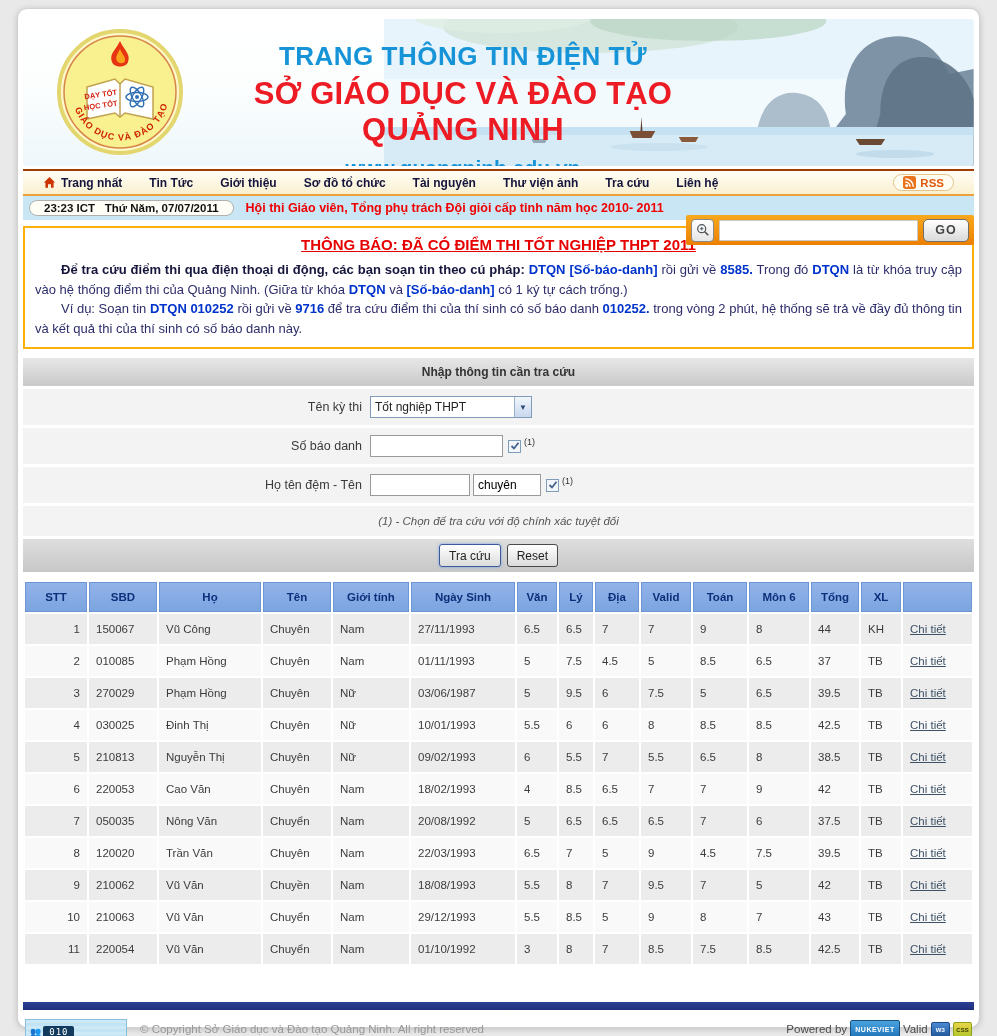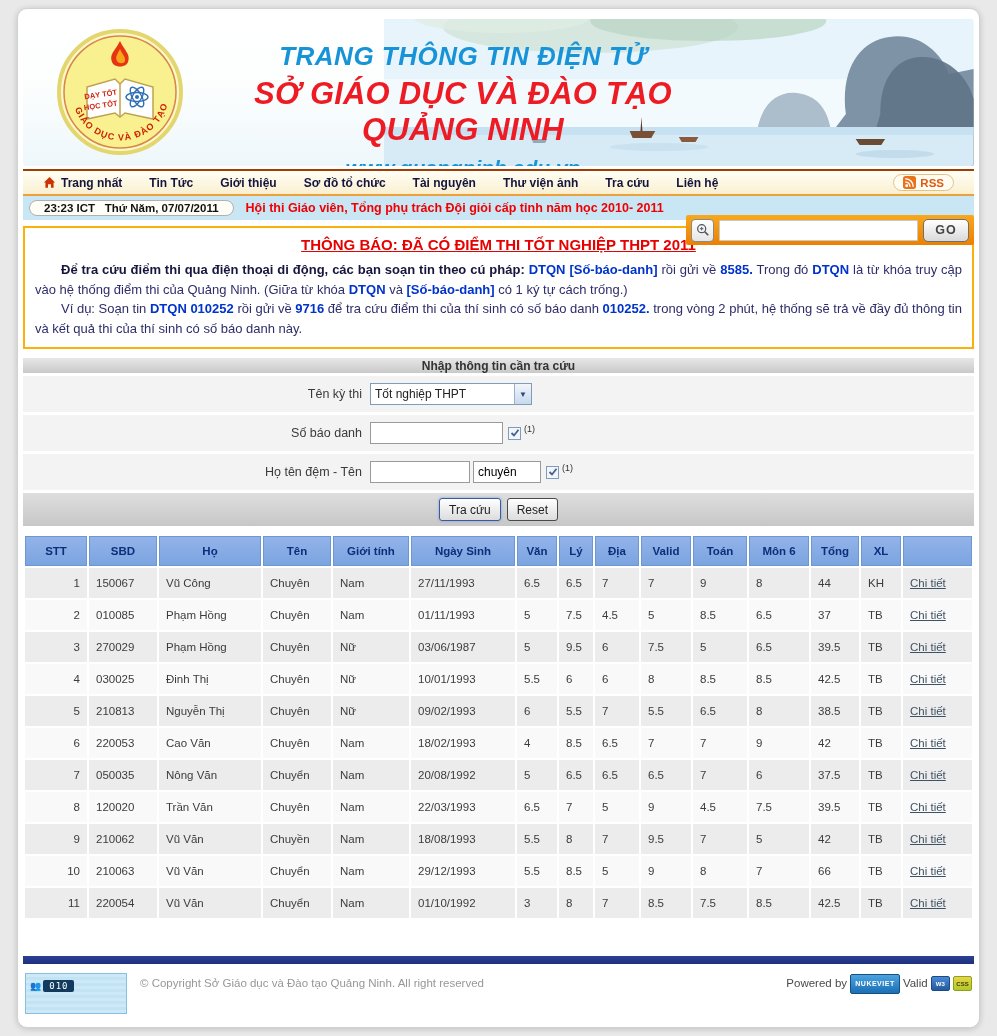--- a/index.html
+++ b/index.html
@@ -8,21 +8,21 @@
 
   .panel { position:absolute; left:17px; top:8px; width:963px; height:1020px;
            background:#fff; border:1px solid #d2d2d2; border-radius:10px;
            box-shadow:0 1px 6px rgba(0,0,0,.18); padding:0 5px; }
 
   
   .masthead { position:relative; margin-top:10px; height:147px; overflow:hidden; border-radius:3px;
               background:linear-gradient(180deg,#ffffff 0%,#fcfefe 45%,#eef7fb 100%); }
   .bay-art { position:absolute; right:0; top:0; height:100%; width:62%; }
   .logo { position:absolute; left:34px; top:10px; width:127px; height:127px; }
-  .masthead-titles { position:absolute; left:195px; right:266px; top:22px; text-align:center;font-style:italic; }
+  .masthead-titles { position:absolute; left:195px; right:266px; top:22px; text-align:center; }
   .mh-line1 { color:#1793d8; font-size:26px; font-weight:bold; letter-spacing:.5px; }
   .mh-line2 { color:#ed1c24; font-size:31px; font-weight:bold; margin-top:4px; letter-spacing:.2px; }
   .mh-line3 { color:#1793d8; font-size:21px; font-weight:bold; margin-top:8px; }
 
   
   .nav { display:flex; align-items:center; height:27px; margin-top:3px; padding:0 20px;
          background:linear-gradient(#fffef6,#faf0d0);
          border-top:2px solid #a33c00; border-bottom:2px solid #eda13c; }
   .nav-item { display:flex; align-items:center; gap:5px; margin-right:27px;
               font-size:12px; font-weight:bold; color:#14143c; cursor:pointer; white-space:nowrap; }
@@ -51,21 +51,21 @@
   
   .notice { border:2px solid #fbb10a; background:#fff; padding:6px 10px 9px; }
   .notice-title { text-align:center; color:#e60000; font-size:15px; font-weight:bold;
                   text-decoration:underline; margin:2px 0 7px; }
   .notice p { font-size:13px; line-height:1.5; text-align:justify; text-indent:26px; color:#2d2d6b; }
   .notice p span.b { font-weight:bold; color:#15153d; }
   .notice p span.k { font-weight:bold; color:#0033cc; }
 
   
   .lookup { margin-top:9px; }
-  .bar { height:15px; background:linear-gradient(#e7e7e7,#c9c9c9); display:flex; align-items:center;
+  .bar { height:28px; background:linear-gradient(#e7e7e7,#c9c9c9); display:flex; align-items:center;
          justify-content:center; font-size:12px; font-weight:bold; color:#333; margin-bottom:3px; }
   .frow { background:#f3f3f3; display:flex; align-items:center; padding:7px 0; margin-bottom:3px; }
   .flabel { width:347px; text-align:right; padding-right:8px; font-size:12.5px; color:#3a3a3a; }
   .fake-select { width:162px; height:22px; border:1px solid #7f9db9; background:#fff; display:flex;
                  align-items:center; font-size:12px; color:#222; cursor:pointer;gap:45px; }
   .fake-select .sel-txt { flex:1; padding:0 4px; white-space:nowrap; overflow:hidden; }
   .sel-arrow { width:17px; height:100%; background:linear-gradient(#f2f6fb,#c8d8ee); border-left:1px solid #9ab0cc;
                display:flex; align-items:center; justify-content:center; font-size:8px; color:#2b4a77; }
   .txt { height:22px; border:1px solid #9a9a9a; padding:0 4px; font-size:12px; background:#fff; }
   .txt.sbd { width:133px; }
@@ -262,20 +262,21 @@
       <input class="txt n1" type="text" value="" style="">
       <input class="txt n2" type="text" value="chuyên" style="">
       <span class="chk">
         <svg width="10" height="10" viewBox="0 0 10 10">
           <path d="M1.5,5 L4,7.5 L8.5,1.8" stroke="#44608f" stroke-width="1.8" fill="none"></path>
         </svg>
       </span>
       <span class="sup">(1)</span>
     </div>
 
+    <div class="note-row">(1) - Chọn để tra cứu với độ chính xác tuyệt đối</div>
 
     <div class="btn-row">
       <button class="btn primary">Tra cứu</button>
       <button class="btn plain">Reset</button>
     </div>
   </div>
 
   <table class="results">
     <colgroup>
       <col style="width:62px">
@@ -473,21 +474,21 @@
           <td>Vũ Văn</td>
           <td>Chuyển</td>
           <td>Nam</td>
           <td>29/12/1993</td>
           <td>5.5</td>
           <td>8.5</td>
           <td>5</td>
           <td>9</td>
           <td>8</td>
           <td>7</td>
-          <td>66</td>
+          <td>43</td>
           <td>TB</td>
           <td><a class="detail" href="#">Chi tiết</a></td>
         </tr>
         <tr class="r-odd">
           <td class="num">11</td>
           <td>220054</td>
           <td>Vũ Văn</td>
           <td>Chuyển</td>
           <td>Nam</td>
           <td>01/10/1992</td>

